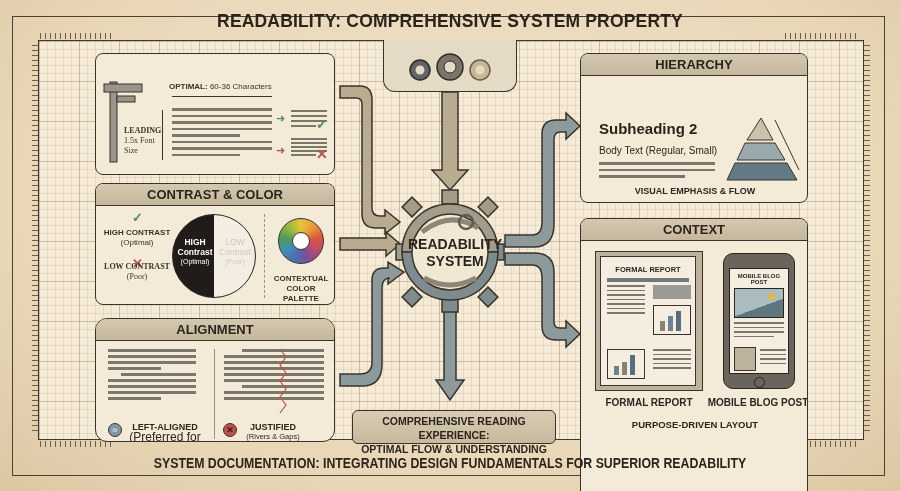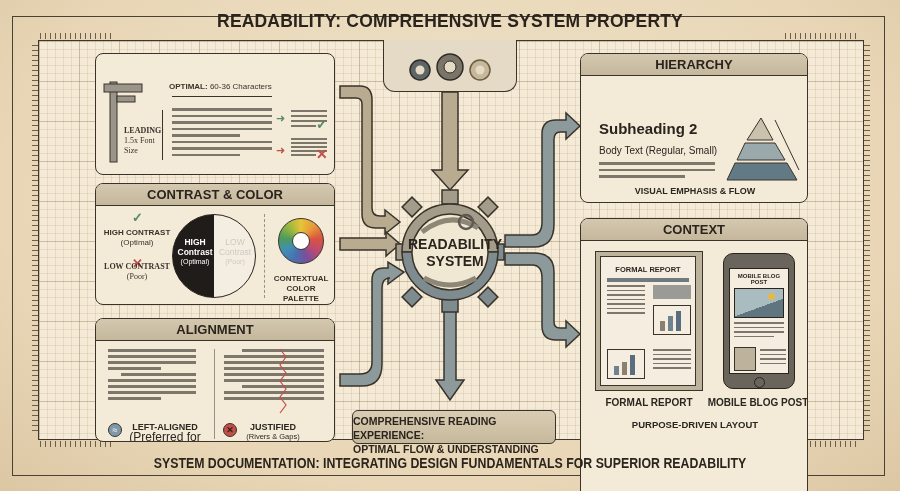--- a/index.html
+++ b/index.html
@@ -57,21 +57,21 @@
   .lines .l { height: 2.5px; background: #7d766b; margin-bottom: 4px; }
   .small { font-size: 8px; color: #3a332a; }
   .bold { font-weight: bold; }
   .centered { text-align: center; }
 
   .arrow-svg { position: absolute; left: 0; top: 0; width: 900px; height: 491px; pointer-events: none; }
 
   .center-label {
     position: absolute; left: 352px; top: 410px; width: 204px; height: 34px;
     background: linear-gradient(#d8ccb3, #c7b99c); border: 1.5px solid #3a332a; border-radius: 6px;
-    text-align: left; font-weight: bold; font-size: 10.5px; line-height: 14px; padding-top: 3px;
+    text-align: center; font-weight: bold; font-size: 10.5px; line-height: 14px; padding-top: 3px;
     color: #2a241d;
   }
   .sys-label {
     position: absolute; left: 400px; top: 236px; width: 110px; text-align: center;
     font-weight: bold; font-size: 14px; line-height: 17px; color: #2a241d;
   }
 </style>
 </head>
 <body>
 
@@ -224,21 +224,21 @@
   <div style="position:absolute;left:168px;top:30px;width:0;height:84px;border-left:1px dashed #9a9080;"></div>
   <div style="position:absolute;left:182px;top:34px;width:46px;height:46px;border-radius:50%;border:1px solid #3a332a;background:conic-gradient(#e7c43a,#e89a3a,#d9553f,#c04a6e,#7a4f9a,#4a6fb0,#3f8fb5,#4f9a5a,#9ab83f,#e7c43a);">
     <div style="position:absolute;left:13px;top:13px;width:18px;height:18px;border-radius:50%;background:#fff;border:1px solid #3a332a;"></div>
   </div>
   <div class="centered small bold" style="position:absolute;left:172px;top:90px;width:66px;line-height:10px;">
     <div>CONTEXTUAL</div>
     <div>COLOR PALETTE</div>
   </div>
 </div>
 
-<div class="panel" style="left:95px;top:318px;width:240px;height:124px;">
+<div class="panel" style="left:95px;top:318px;width:240px;height:124px;border-radius:12px;">
   <div class="panel-head">ALIGNMENT</div>
   <div class="lines" style="position:absolute;left:12px;top:30px;width:88px;">
     <div class="l" style="margin-bottom:3.5px"></div>
       <div class="l" style="margin-bottom:3.5px"></div>
       <div class="l" style="margin-bottom:3.5px"></div>
       <div class="l" style="width:60%;margin-bottom:3.5px"></div>
     <div class="l" style="margin-left:15%;width:85%;margin-bottom:3.5px"></div>
       <div class="l" style="margin-bottom:3.5px"></div>
       <div class="l" style="margin-bottom:3.5px"></div>
       <div class="l" style="margin-bottom:3.5px"></div>

